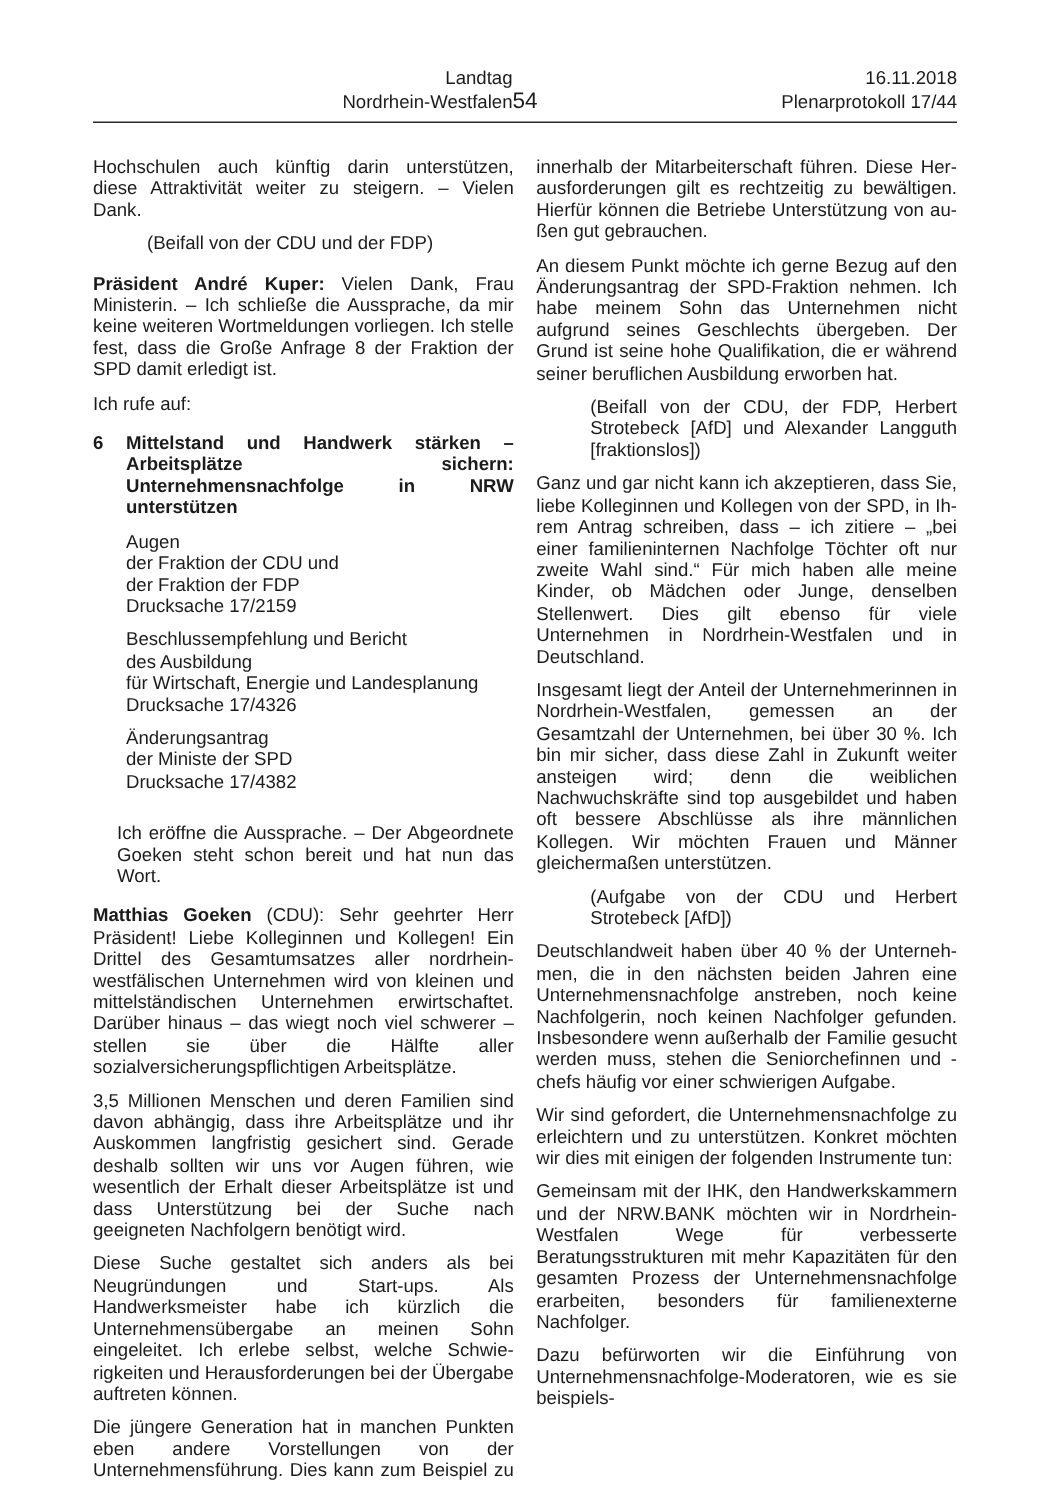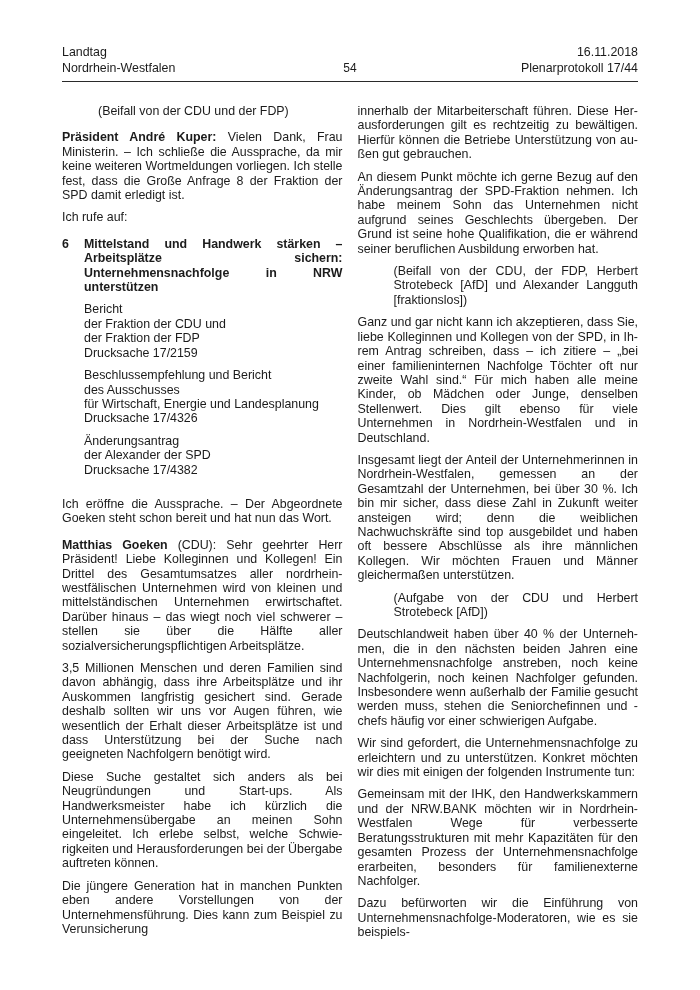--- a/index.html
+++ b/index.html
@@ -16,22 +16,22 @@
   .header {
     margin: 44px 62px 0 62px;
     display: grid;
     grid-template-columns: 1fr auto 1fr;
     align-items: end;
     font-size: 12.4px;
     line-height: 16px;
     border-bottom: 1.5px solid #2a2a2a;
     padding-bottom: 5px;
   }
-  .header .hl { text-align: left; }
-  .header .hc { text-align: center; font-size: 12px; }
+  .header .hl { text-align: right; }
+  .header .hc { text-align: center; font-size: 15px; }
   .header .hr { text-align: right; }
   
   .content {
     display: flex;
     gap: 15px;
     margin: 22px 62px 0 62px;
   }
   .col {
     flex: 1;
     min-width: 0;
@@ -50,21 +50,21 @@
     margin: 0 0 8px 22px;
   }
   .agenda {
     display: flex;
     font-weight: bold;
     margin: 0 0 8px 0;
   }
   .agenda-num { flex: none; width: 22px; }
   .agenda-title { flex: 1; text-align: justify; }
   .gap-lg { margin-top: 12px; }
-  .gap-xl { margin-top: 20px; }
+  .gap-xl { margin-top: 20px; margin-left: 16px; }
   .bold { font-weight: bold; }
 </style>
 </head>
 <body>
 
 <div class="page">
 
   <div class="header">
     <div class="hl">
       <div>Landtag</div>
@@ -72,42 +72,43 @@
     </div>
     <div class="hc">54</div>
     <div class="hr">
       <div>16.11.2018</div>
       <div>Plenarprotokoll 17/44</div>
     </div>
   </div>
 
   <div class="content">
     <div class="col" id="col-left">
+        <p class="para"><span>Hochschulen auch künftig darin unterstützen, diese Attraktivität weiter zu steigern. – Vielen Dank.</span></p>
         <p class="beifall">(Beifall von der CDU und der FDP)</p>
         <p class="para gap-lg"><span class="bold">Präsident André Kuper:</span><span> Vielen Dank, Frau Ministe­rin. – Ich schließe die Aussprache, da mir keine wei­teren Wortmeldungen vorliegen. Ich stelle fest, dass die Große Anfrage 8 der Fraktion der SPD damit er­ledigt ist.</span></p>
         <p class="para"><span>Ich rufe auf:</span></p>
         <div class="agenda gap-lg">
           <span class="agenda-num">6</span>
           <span class="agenda-title">Mittelstand und Handwerk stärken – Arbeits­plätze sichern: Unternehmensnachfolge in NRW unterstützen</span>
         </div>
         <div class="ref">
-          <div>Bericht</div>
+          <div>Augen</div>
           <div>der Fraktion der CDU und</div>
           <div>der Fraktion der FDP</div>
           <div>Drucksache 17/2159</div>
         </div>
         <div class="ref">
           <div>Beschlussempfehlung und Bericht</div>
-          <div>des Ausschusses</div>
+          <div>des Ausbildung</div>
           <div>für Wirtschaft, Energie und Landesplanung</div>
           <div>Drucksache 17/4326</div>
         </div>
         <div class="ref">
           <div>Änderungsantrag</div>
-          <div>der Alexander der SPD</div>
+          <div>der Ministe der SPD</div>
           <div>Drucksache 17/4382</div>
         </div>
         <p class="para gap-xl"><span>Ich eröffne die Aussprache. – Der Abgeordnete Goe­ken steht schon bereit und hat nun das Wort.</span></p>
         <p class="para gap-lg"><span class="bold">Matthias Goeken</span><span> (CDU): Sehr geehrter Herr Präsi­dent! Liebe Kolleginnen und Kollegen! Ein Drittel des Gesamtumsatzes aller nordrhein-westfälischen Un­ternehmen wird von kleinen und mittelständischen Unternehmen erwirtschaftet. Darüber hinaus – das wiegt noch viel schwerer – stellen sie über die Hälfte aller sozialversicherungspflichtigen Arbeitsplätze.</span></p>
         <p class="para"><span>3,5 Millionen Menschen und deren Familien sind da­von abhängig, dass ihre Arbeitsplätze und ihr Aus­kommen langfristig gesichert sind. Gerade deshalb sollten wir uns vor Augen führen, wie wesentlich der Erhalt dieser Arbeitsplätze ist und dass Unterstüt­zung bei der Suche nach geeigneten Nachfolgern benötigt wird.</span></p>
         <p class="para"><span>Diese Suche gestaltet sich anders als bei Neugrün­dungen und Start-ups. Als Handwerksmeister habe ich kürzlich die Unternehmensübergabe an meinen Sohn eingeleitet. Ich erlebe selbst, welche Schwie­rigkeiten und Herausforderungen bei der Übergabe auftreten können.</span></p>
         <p class="para"><span>Die jüngere Generation hat in manchen Punkten eben andere Vorstellungen von der Unternehmens­führung. Dies kann zum Beispiel zu Verunsicherung</span></p>
       </div>
     <div class="col" id="col-right">
         <p class="para"><span>innerhalb der Mitarbeiterschaft führen. Diese Her­ausforderungen gilt es rechtzeitig zu bewältigen. Hierfür können die Betriebe Unterstützung von au­ßen gut gebrauchen.</span></p>

